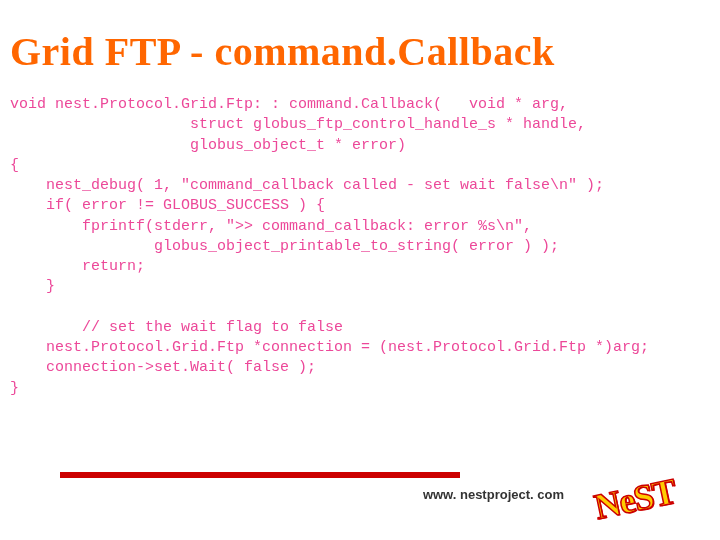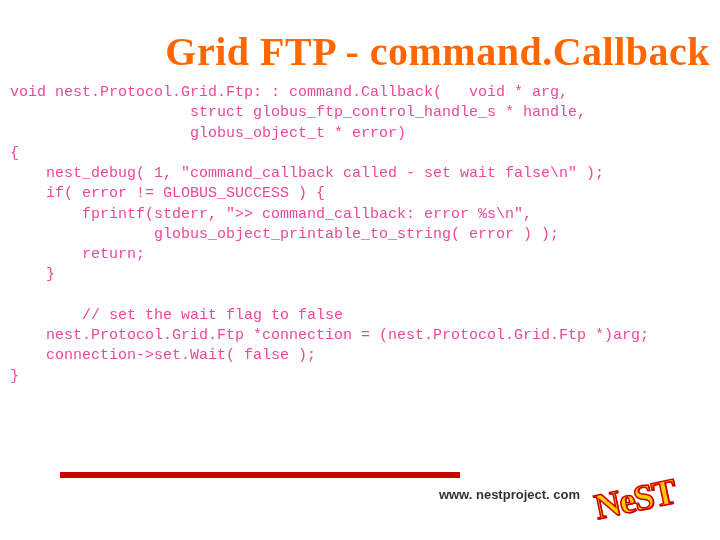--- a/index.html
+++ b/index.html
@@ -1,21 +1,21 @@
 <!DOCTYPE html>
 <html><head>
 <meta charset="utf-8">
 <style>
   * { margin: 0; padding: 0; box-sizing: border-box; }
   html, body { width: 720px; height: 540px; background: #fff; font-family: Arial, Helvetica, sans-serif; overflow: hidden; }
   .slide { position: relative; width: 720px; height: 540px; padding: 28px 10px 18px 10px; }
-  .title { font-family: "Comic Sans MS", "Comic Sans", cursive; font-weight: bold; color: #ff6600; font-size: 40px; text-align: right; margin-bottom: 8px; letter-spacing: 0.5px; }
+  .title { font-family: "Comic Sans MS", "Comic Sans", cursive; font-weight: bold; color: #ff6600; font-size: 40px; text-align: left; margin-bottom: 20px; letter-spacing: 0.5px; }
   .code { font-family: "Courier New", Courier, monospace; font-size: 15px; line-height: 1.35; white-space: pre; color: #ec4899; }
   .rule { position: absolute; left: 60px; bottom: 62px; width: 400px; height: 6px; background: #cc0000; }
-  .footer-url { position: absolute; right: 140px; bottom: 38px; font-family: Arial, sans-serif; font-size: 13px; font-weight: bold; color: #333; margin-left: 44px; }
+  .footer-url { position: absolute; right: 156px; bottom: 38px; font-family: Arial, sans-serif; font-size: 13px; font-weight: bold; color: #333; margin-left: 44px; }
   .logo { position: absolute; right: 44px; bottom: 20px; font-family: "Comic Sans MS", "Comic Sans", cursive; font-weight: bold; font-size: 36px; color: #ffcc00; -webkit-text-stroke: 1.5px #cc0000; transform: rotate(-12deg); letter-spacing: -1px; text-shadow: 1px 1px 0 #cc0000; }
 </style>
 </head>
 <body>
 
 <div class="slide">
   <div class="title">Grid FTP - command.Callback</div>
   <div class="code">void nest.Protocol.Grid.Ftp: : command.Callback(   void * arg,
                     struct globus_ftp_control_handle_s * handle,
                     globus_object_t * error)

